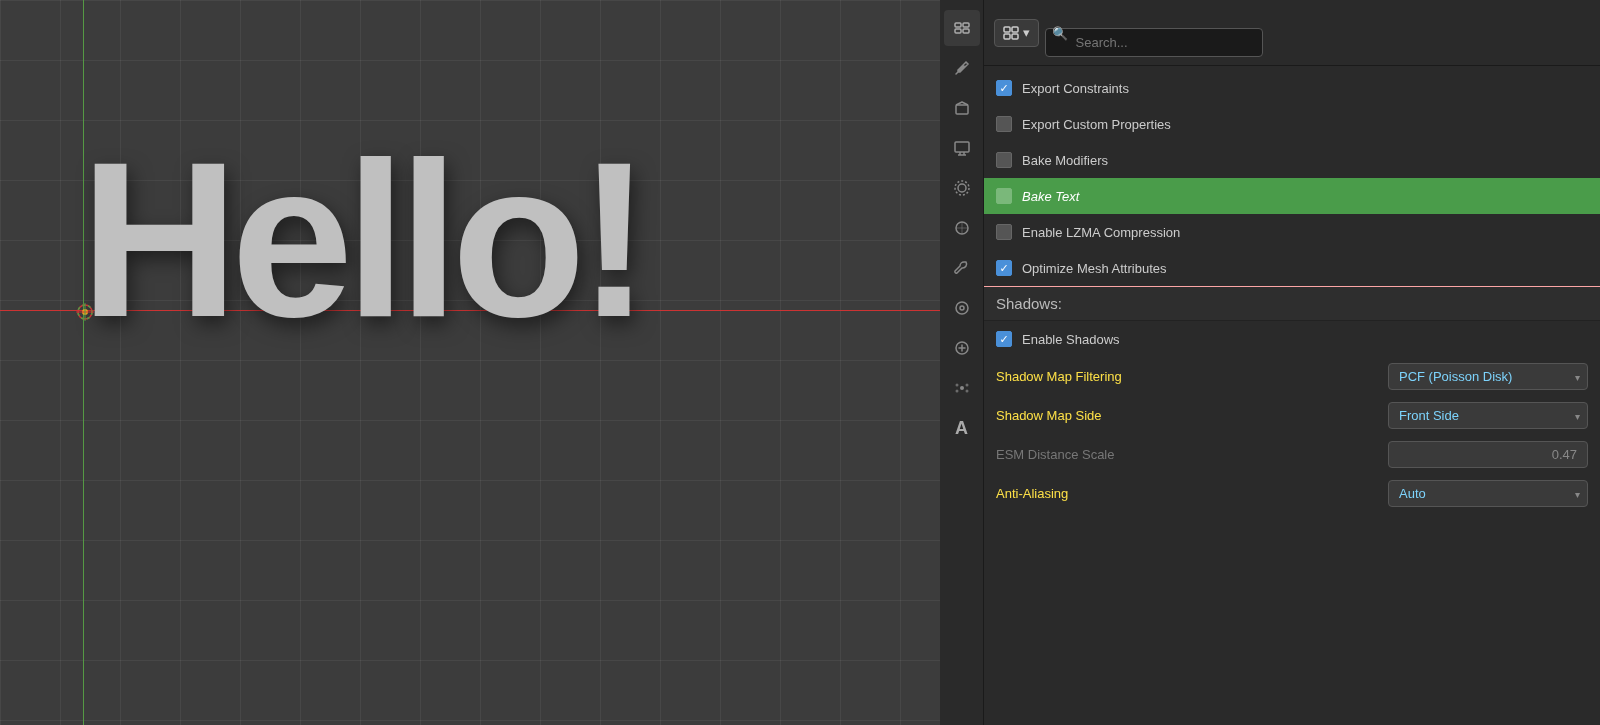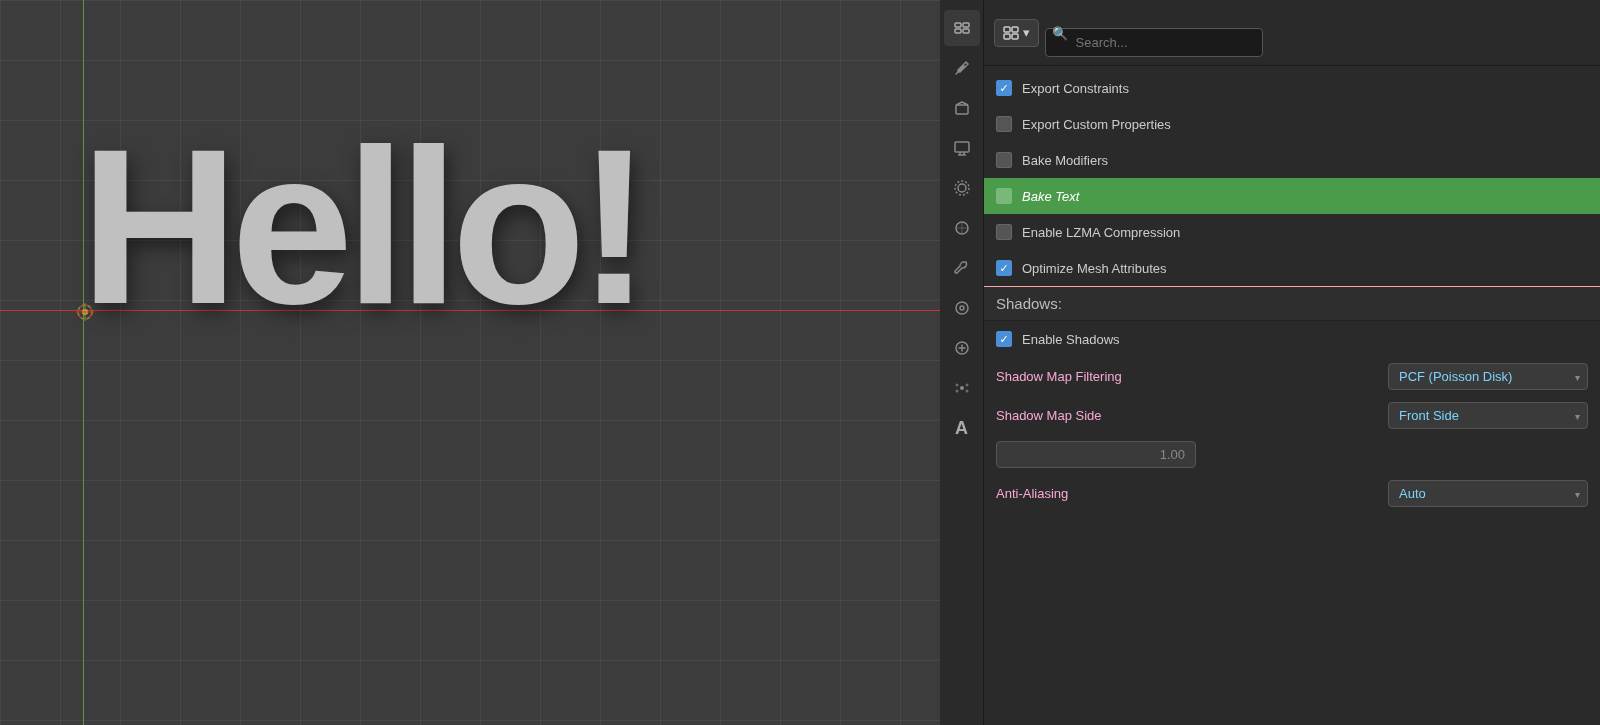--- a/index.html
+++ b/index.html
@@ -42,21 +42,21 @@
       position: absolute;
       left: 83px;
       top: 0;
       bottom: 0;
       width: 1px;
       background: #559944;
     }
 
     .hello-text {
       position: absolute;
-      top: 101px;
+      top: 114px;
       left: 80px;
       font-size: 220px;
       font-weight: bold;
       color: #c0c0c0;
       letter-spacing: -8px;
       text-shadow: 4px 8px 20px rgba(0,0,0,0.5);
       font-family: 'Arial Rounded MT Bold', 'Helvetica Rounded', Arial, sans-serif;
       user-select: none;
     }
 
@@ -245,21 +245,21 @@
     
     .property-row {
       display: flex;
       align-items: center;
       padding: 6px 12px;
       gap: 10px;
       min-height: 36px;
     }
 
     .property-label {
-      color: #f9a8d4;
+      color: #fde047;
       font-size: 13px;
       flex: 1;
     }
 
     .property-label.disabled {
       color: #777;
     }
 
     .dropdown-wrap {
       position: relative;
@@ -493,21 +493,22 @@
           <select>
             <option>Front Side</option>
             <option>Back Side</option>
             <option>Double Side</option>
           </select>
           <span class="dropdown-arrow">▾</span>
         </div>
       </div>
 
       <div class="property-row">
-        <div class="number-field">1.00</div>
+        <span class="property-label disabled">ESM Distance Scale</span>
+        <div class="number-field">0.47</div>
       </div>
 
       <div class="property-row">
         <span class="property-label">Anti-Aliasing</span>
         <div class="dropdown-wrap">
           <select>
             <option>Auto</option>
             <option>None</option>
             <option>FXAA</option>
             <option>SMAA</option>

